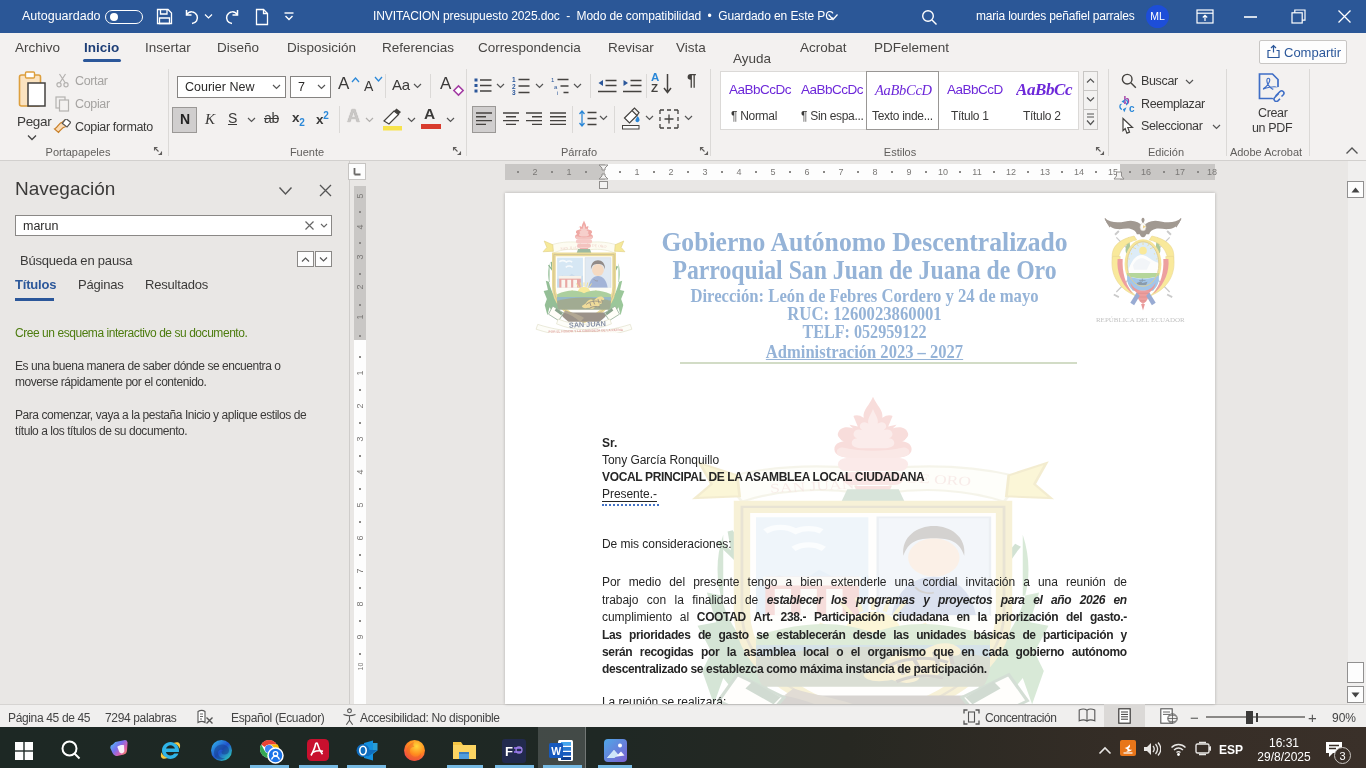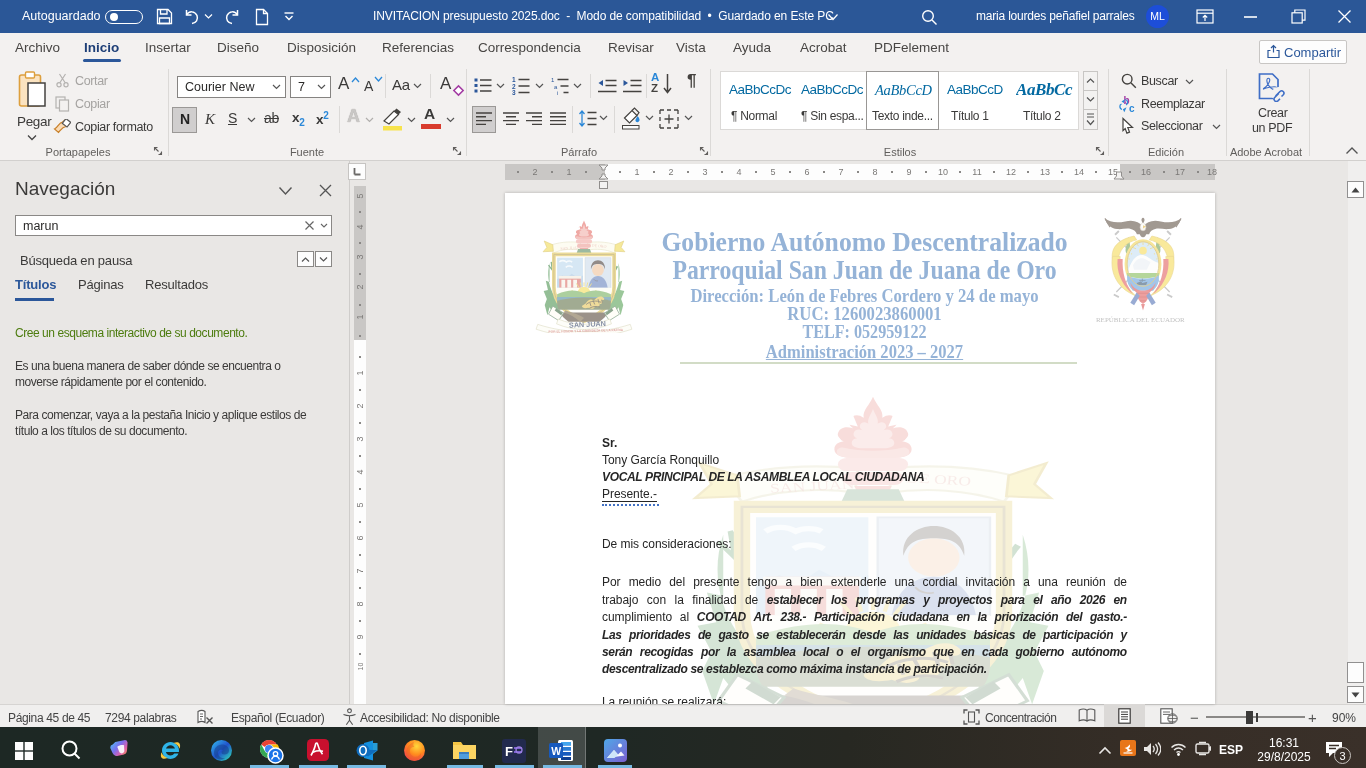--- a/index.html
+++ b/index.html
@@ -6,32 +6,32 @@
 .abs{position:absolute;}
 #app{position:absolute;left:0;top:0;width:1366px;height:768px;background:#e5e3e2;overflow:hidden;}
 .t{position:absolute;white-space:nowrap;}
 .w{color:#fff;font-size:12.5px;}
 .rtab{position:absolute;top:33px;height:31px;line-height:30px;font-size:13.5px;color:#484644;}
 .rsm{position:absolute;font-size:12.5px;letter-spacing:-0.35px;color:#3b3a39;white-space:nowrap;}
 .gray{color:#a5a3a1;}
 .glab{position:absolute;top:146px;font-size:11px;color:#605e5c;text-align:center;width:140px;white-space:nowrap;}
 .gsep{position:absolute;top:69px;width:1px;height:87px;background:#dbd9d7;}
 .combo{position:absolute;background:#fff;border:1px solid #858381;font-size:12.5px;color:#2b2a29;}
-.card{position:absolute;font-size:15px;color:#0369a1;}
+.card{position:absolute;font-size:15px;color:#6d28d9;}
 .cardl{position:absolute;font-size:12px;letter-spacing:-0.3px;color:#3b3a39;top:109px;}
 
 .rn{position:absolute;top:167px;width:12px;text-align:center;font-size:9px;color:#7a7876;}
 .rd{position:absolute;top:171px;width:2px;height:2px;background:#8a8886;}
 .vn{position:absolute;left:354px;width:12px;text-align:center;font-size:9px;color:#7a7876;transform:rotate(-90deg);}
 .vd{position:absolute;left:359px;width:2px;height:2px;background:#8a8886;}
 
 .hdr{position:absolute;left:97px;width:525px;text-align:center;font-family:"Liberation Serif",serif;font-weight:bold;color:#95b3d7;white-space:nowrap;}
 .bt{position:absolute;left:97px;font-size:12px;letter-spacing:-0.05px;color:#262626;white-space:nowrap;}
 .jl{display:flex;justify-content:space-between;width:525px;white-space:normal;}
-.b{font-weight:bold;letter-spacing:-0.35px;font-style:italic;}
+.b{font-weight:bold;letter-spacing:-0.35px;}
 .bi{font-weight:bold;font-style:italic;letter-spacing:-0.35px;}
 .runbar{position:absolute;top:765px;height:3px;background:#76b9e2;}
 </style></head>
 <body>
 <div id="app">
 
 <div class="abs" style="left:0;top:0;width:1366px;height:33px;background:#2b5797;"></div>
 <div class="abs" style="left:0;top:33px;width:1366px;height:128px;background:#f3f1f0;border-bottom:1px solid #d2d0ce;"></div>
 <div class="abs" style="left:0;top:161px;width:350px;height:543px;background:#e9e7e5;border-right:1px solid #cfcdcb;"></div>
 <div class="abs" style="left:350px;top:161px;width:1016px;height:543px;background:#e9e7e5;"></div>
@@ -92,21 +92,21 @@
 
 <span class="rtab" style="left:15px;">Archivo</span>
 <span class="rtab" style="left:84px;color:#1e3f77;font-weight:bold;">Inicio</span>
 <span class="rtab" style="left:145px;">Insertar</span>
 <span class="rtab" style="left:217px;">Diseño</span>
 <span class="rtab" style="left:287px;">Disposición</span>
 <span class="rtab" style="left:382px;">Referencias</span>
 <span class="rtab" style="left:478px;">Correspondencia</span>
 <span class="rtab" style="left:608px;">Revisar</span>
 <span class="rtab" style="left:676px;">Vista</span>
-<span class="rtab" style="left:733px;">Ayuda</span>
+<span class="rtab" style="left:733px;margin-top:11px;">Ayuda</span>
 <span class="rtab" style="left:800px;">Acrobat</span>
 <span class="rtab" style="left:874px;">PDFelement</span>
 <div class="abs" style="left:83px;top:59px;width:38px;height:3px;background:#2b579a;border-radius:1.5px;"></div>
 <div class="abs" style="left:1259px;top:40px;width:88px;height:24px;border:1px solid #c8c6c4;border-radius:2px;background:#fdfdfd;"></div>
 <svg class="abs" style="left:1266px;top:44px;" width="15" height="15" viewBox="0 0 15 15">
       <path d="M7.5 8.5V1.8M5 4L7.5 1.5 10 4" fill="none" stroke="#2b579a" stroke-width="1.2"></path>
       <path d="M4.5 6.5H2v7h11v-7h-2.5" fill="none" stroke="#2b579a" stroke-width="1.2"></path>
     </svg>
 <span class="t" style="left:1284px;top:45px;font-size:13px;color:#2b579a;">Compartir</span>
 

